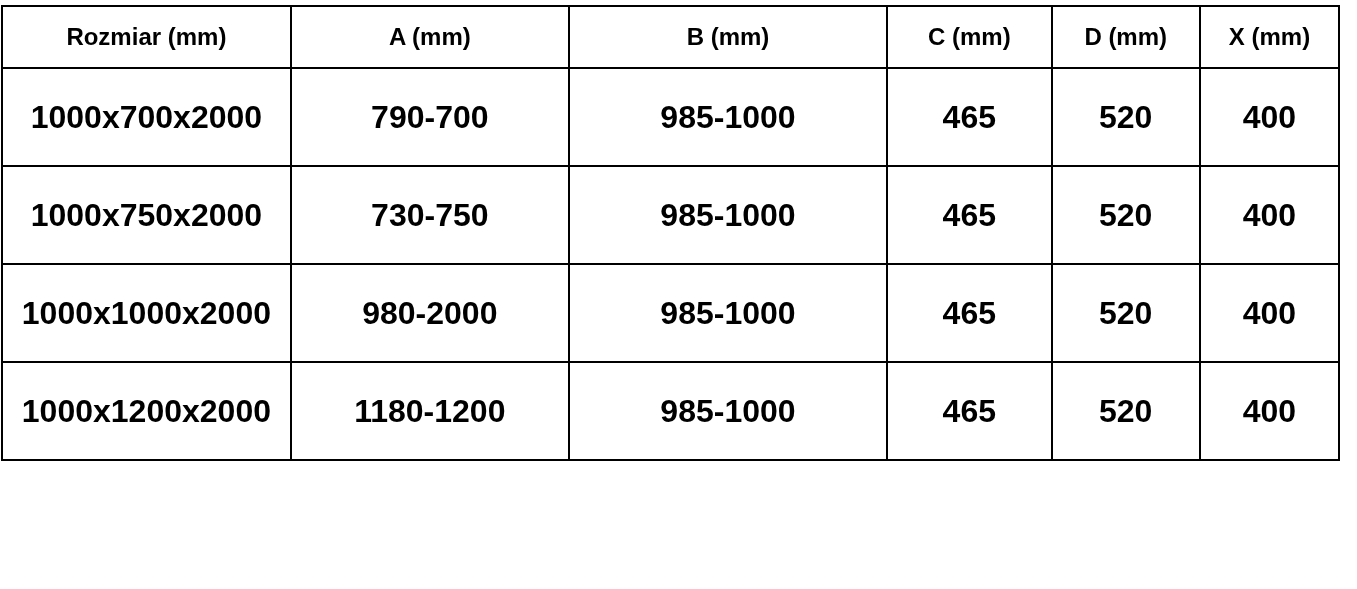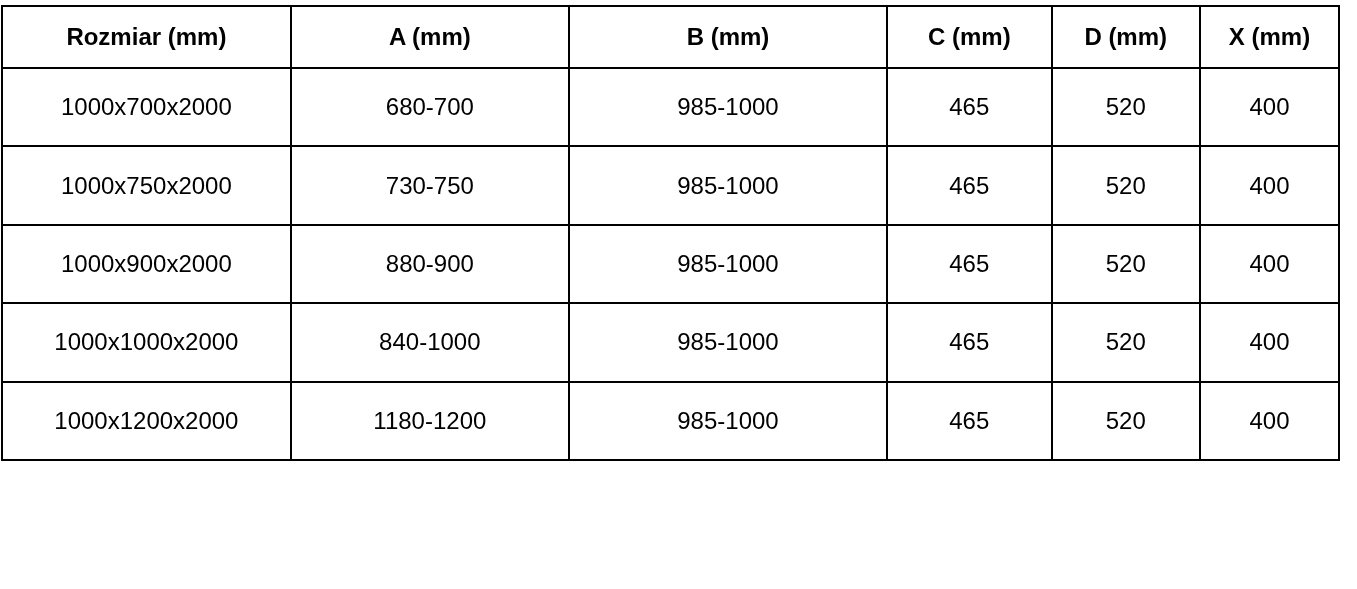--- a/index.html
+++ b/index.html
@@ -33,22 +33,22 @@
     padding: 0 4px;
     overflow: hidden;
     white-space: nowrap;
   }
   table.spec-table th {
     font-size: 24px;
     font-weight: bold;
     height: 60px;
   }
   table.spec-table td {
-    font-size: 24px;
-    font-weight: normal;
+    font-size: 32px;
+    font-weight: bold;
     height: 62px;
   }
   
   col.c-rozmiar { width: 21.6%; }
   col.c-a { width: 20.8%; }
   col.c-b { width: 23.8%; }
   col.c-c { width: 12.3%; }
   col.c-d { width: 11.1%; }
   col.c-x { width: 10.4%; }
 </style>
@@ -71,45 +71,37 @@
         <th>A (mm)</th>
         <th>B (mm)</th>
         <th>C (mm)</th>
         <th>D (mm)</th>
         <th>X (mm)</th>
       </tr>
     </thead>
     <tbody>
       <tr>
         <td>1000x700x2000</td>
-        <td>680-700</td>
+        <td>790-700</td>
         <td>985-1000</td>
         <td>465</td>
         <td>520</td>
         <td>400</td>
       </tr>
       <tr>
         <td>1000x750x2000</td>
         <td>730-750</td>
         <td>985-1000</td>
         <td>465</td>
         <td>520</td>
         <td>400</td>
       </tr>
       <tr>
-        <td>1000x900x2000</td>
-        <td>880-900</td>
-        <td>985-1000</td>
-        <td>465</td>
-        <td>520</td>
-        <td>400</td>
-      </tr>
-      <tr>
         <td>1000x1000x2000</td>
-        <td>840-1000</td>
+        <td>980-2000</td>
         <td>985-1000</td>
         <td>465</td>
         <td>520</td>
         <td>400</td>
       </tr>
       <tr>
         <td>1000x1200x2000</td>
         <td>1180-1200</td>
         <td>985-1000</td>
         <td>465</td>

